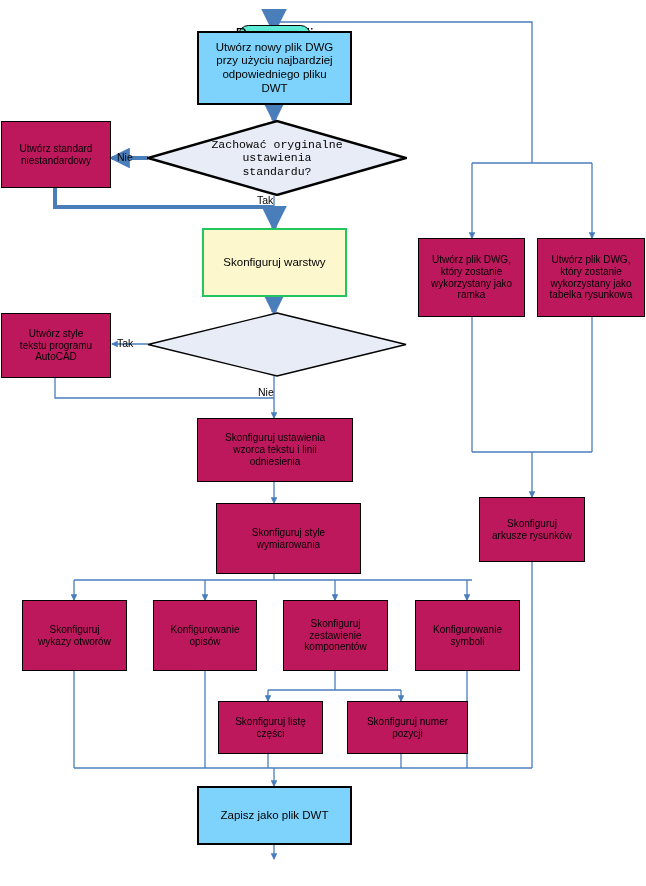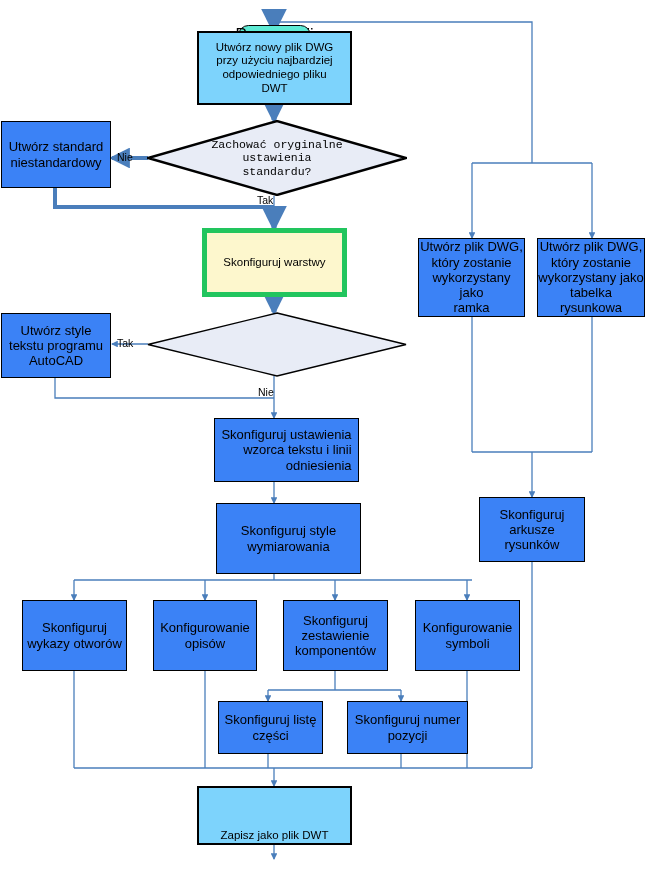--- a/index.html
+++ b/index.html
@@ -31,27 +31,27 @@
     line-height: 1.18;
     white-space: pre-line;
     z-index: 3;
   }
   .process {
     background: #7dd3fc;
     border: 2px solid #000000;
     font-size: 11.5px;
   }
   .process-thin {
-    background: #3b82f6;
+    background: #be185d;
     border: 1px solid #000000;
-    font-size: 13px;
+    font-size: 10px;
   }
   .highlight {
     background: #fdf7cd;
-    border: 5px solid #22c55e;
+    border: 2px solid #22c55e;
     font-size: 11.5px;
   }
   .terminator {
     background: #5eead4;
     border: 1px solid #000000;
     border-radius: 999px;
     font-size: 16px;
     margin-top: 24px;
   }
   .decision {
@@ -192,21 +192,21 @@
 
 <div class="decision" style="left:147px; top:312px; width:260px; height:65px;">
   <svg viewBox="0 0 260 65" width="260" height="65" xmlns="http://www.w3.org/2000/svg">
     <polygon points="130,1 259,32.5 130,64 1,32.5" fill="#e8ecf6" stroke="#000000" stroke-width="1.4"></polygon>
   </svg>
 </div>
 
 <div class="edge-label" style="left:117px; top:337px;">Tak</div>
 <div class="edge-label" style="left:258px; top:386px;">Nie</div>
 
-<div class="node process-thin" style="left:214px; top:418px; width:145px; height:64px;text-align:right;">
+<div class="node process-thin" style="left:197px; top:418px; width:156px; height:64px;">
   <span>Skonfiguruj ustawienia
 wzorca tekstu i linii
 odniesienia</span>
 </div>
 
 <div class="node process-thin" style="left:216px; top:503px; width:145px; height:71px;">
   <span>Skonfiguruj style
 wymiarowania</span>
 </div>
 
@@ -253,19 +253,19 @@
 <div class="node process-thin" style="left:218px; top:701px; width:105px; height:53px;">
   <span>Skonfiguruj listę
 części</span>
 </div>
 
 <div class="node process-thin" style="left:347px; top:701px; width:121px; height:53px;">
   <span>Skonfiguruj numer
 pozycji</span>
 </div>
 
-<div class="node process" style="left:197px; top:786px; width:155px; height:59px;align-items:flex-end;">
+<div class="node process" style="left:197px; top:786px; width:155px; height:59px;">
   <span>Zapisz jako plik DWT</span>
 </div>
 
 <div class="node terminator" style="left:239px; top:862px; width:71px; height:21px;border-radius:7px;">
   <span>Koniec</span>
 </div>
 
 </body></html>

